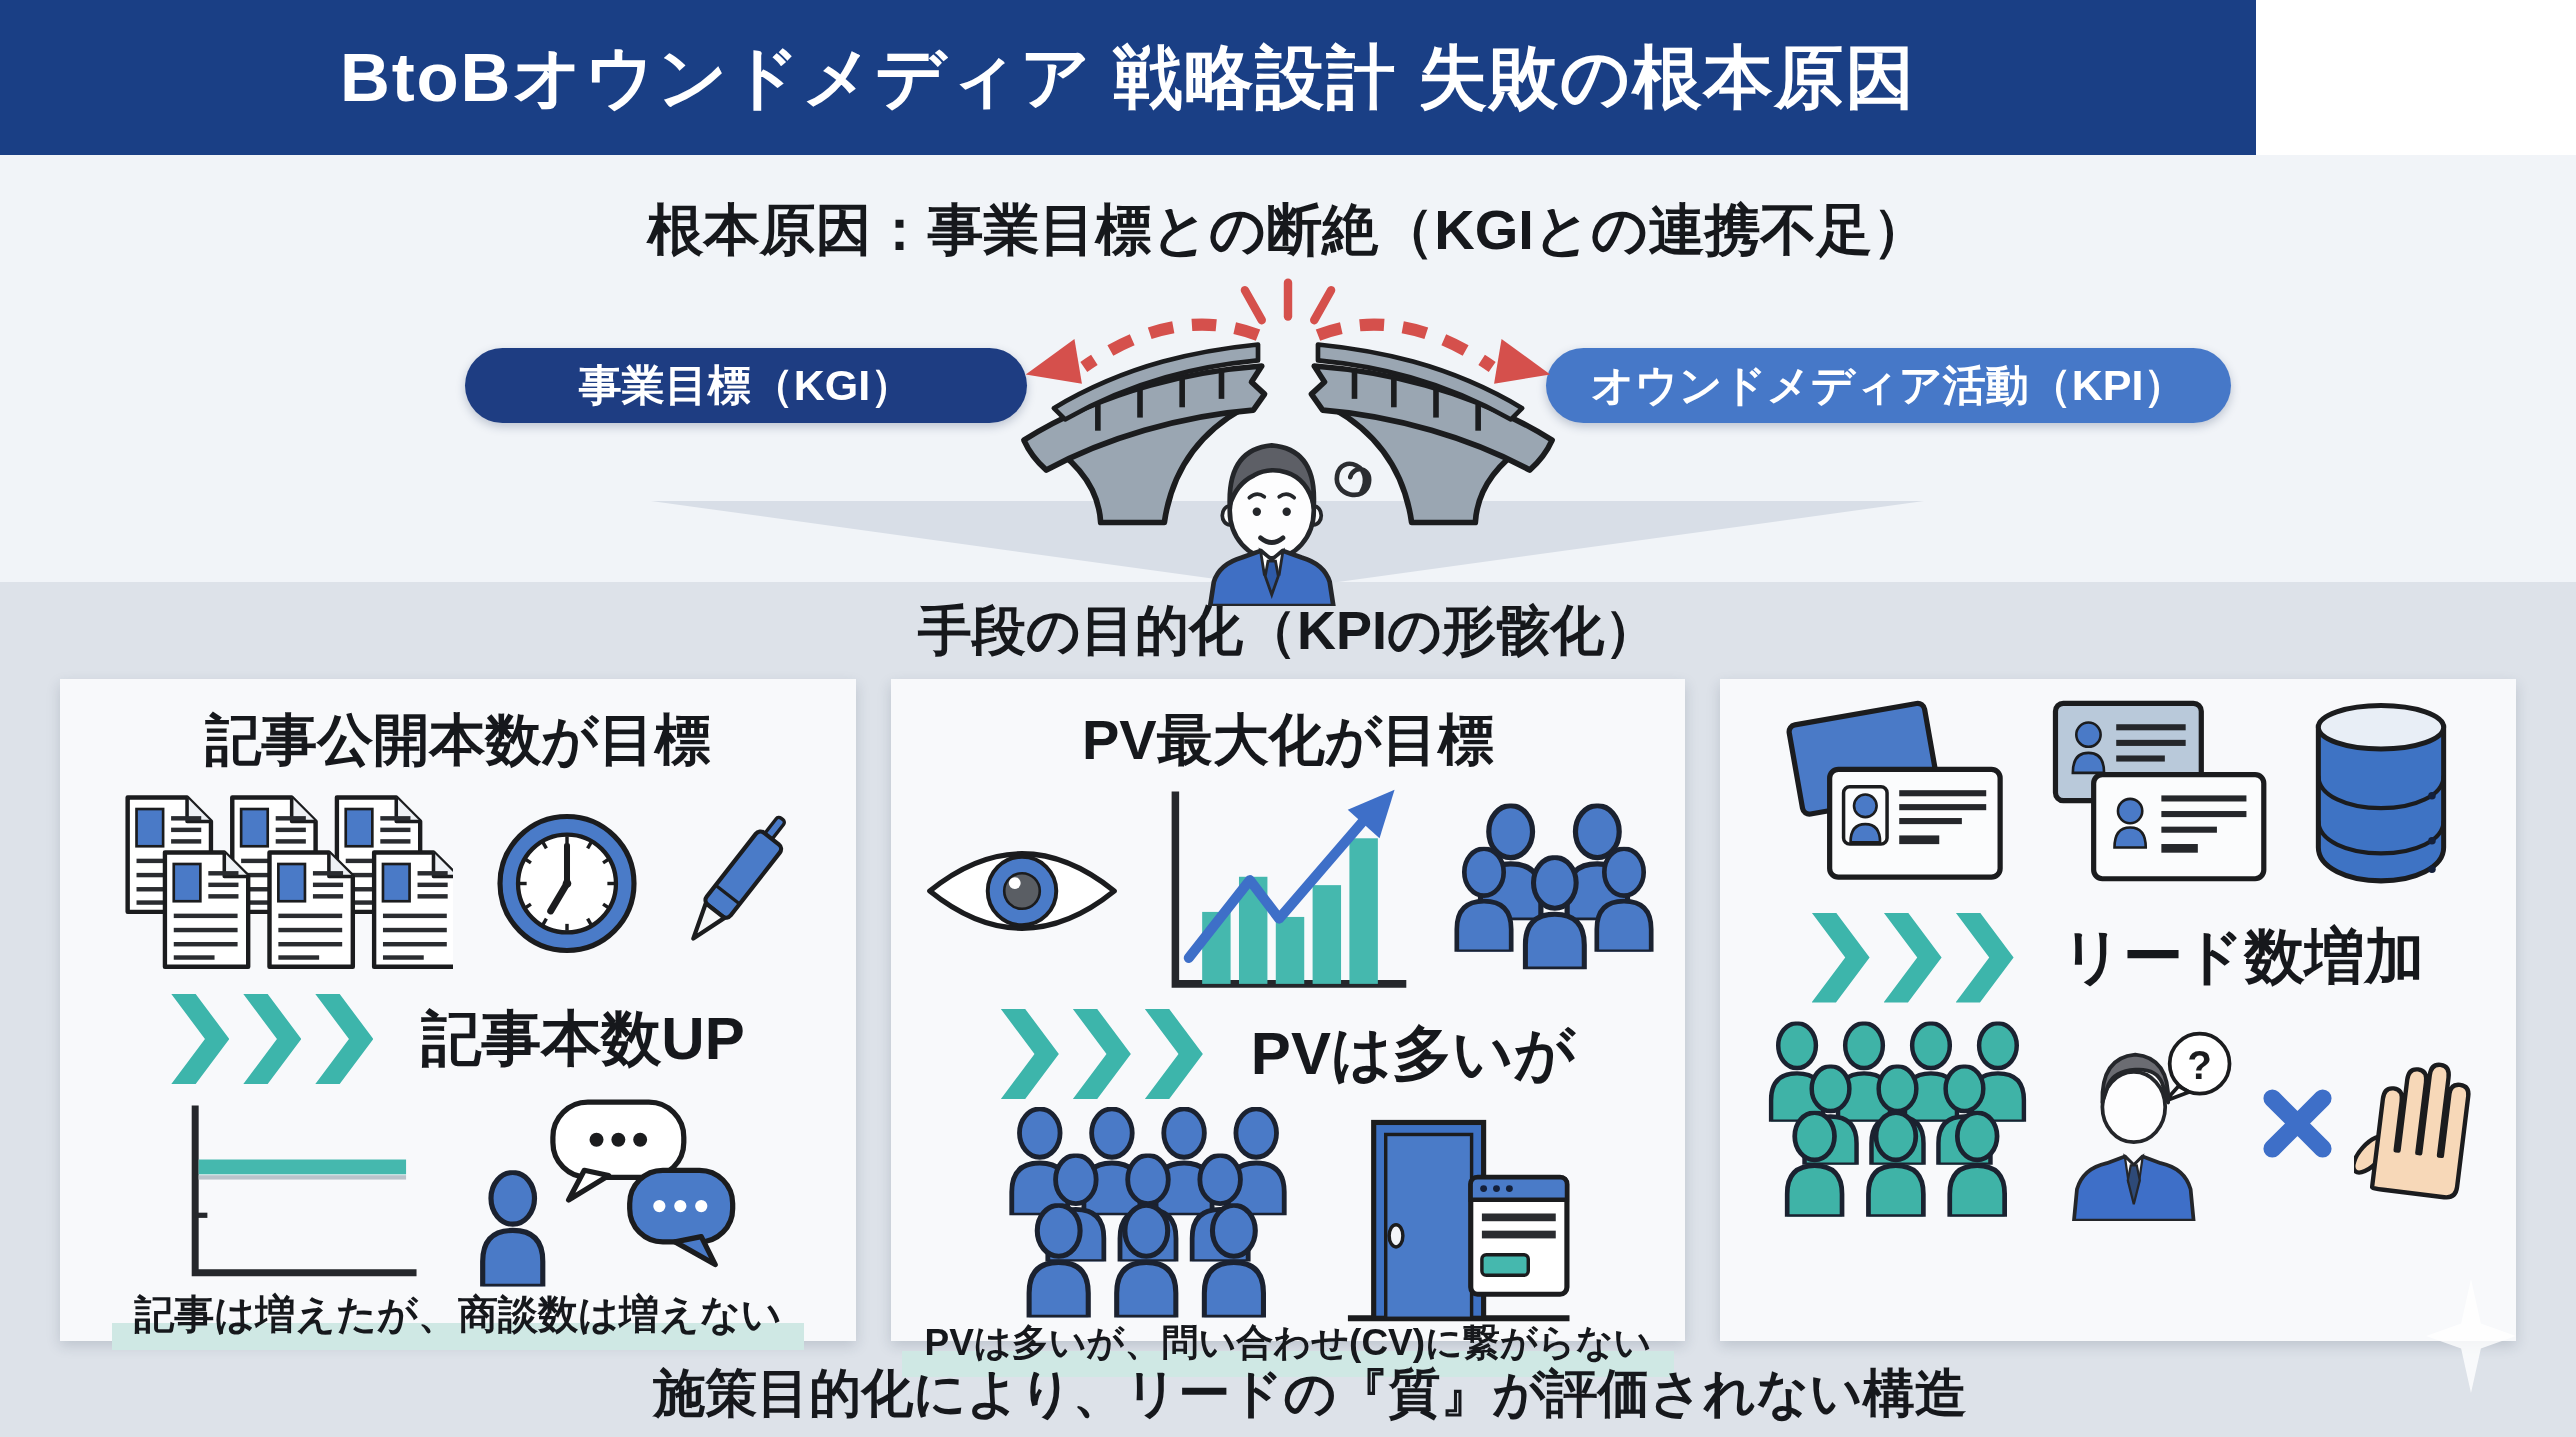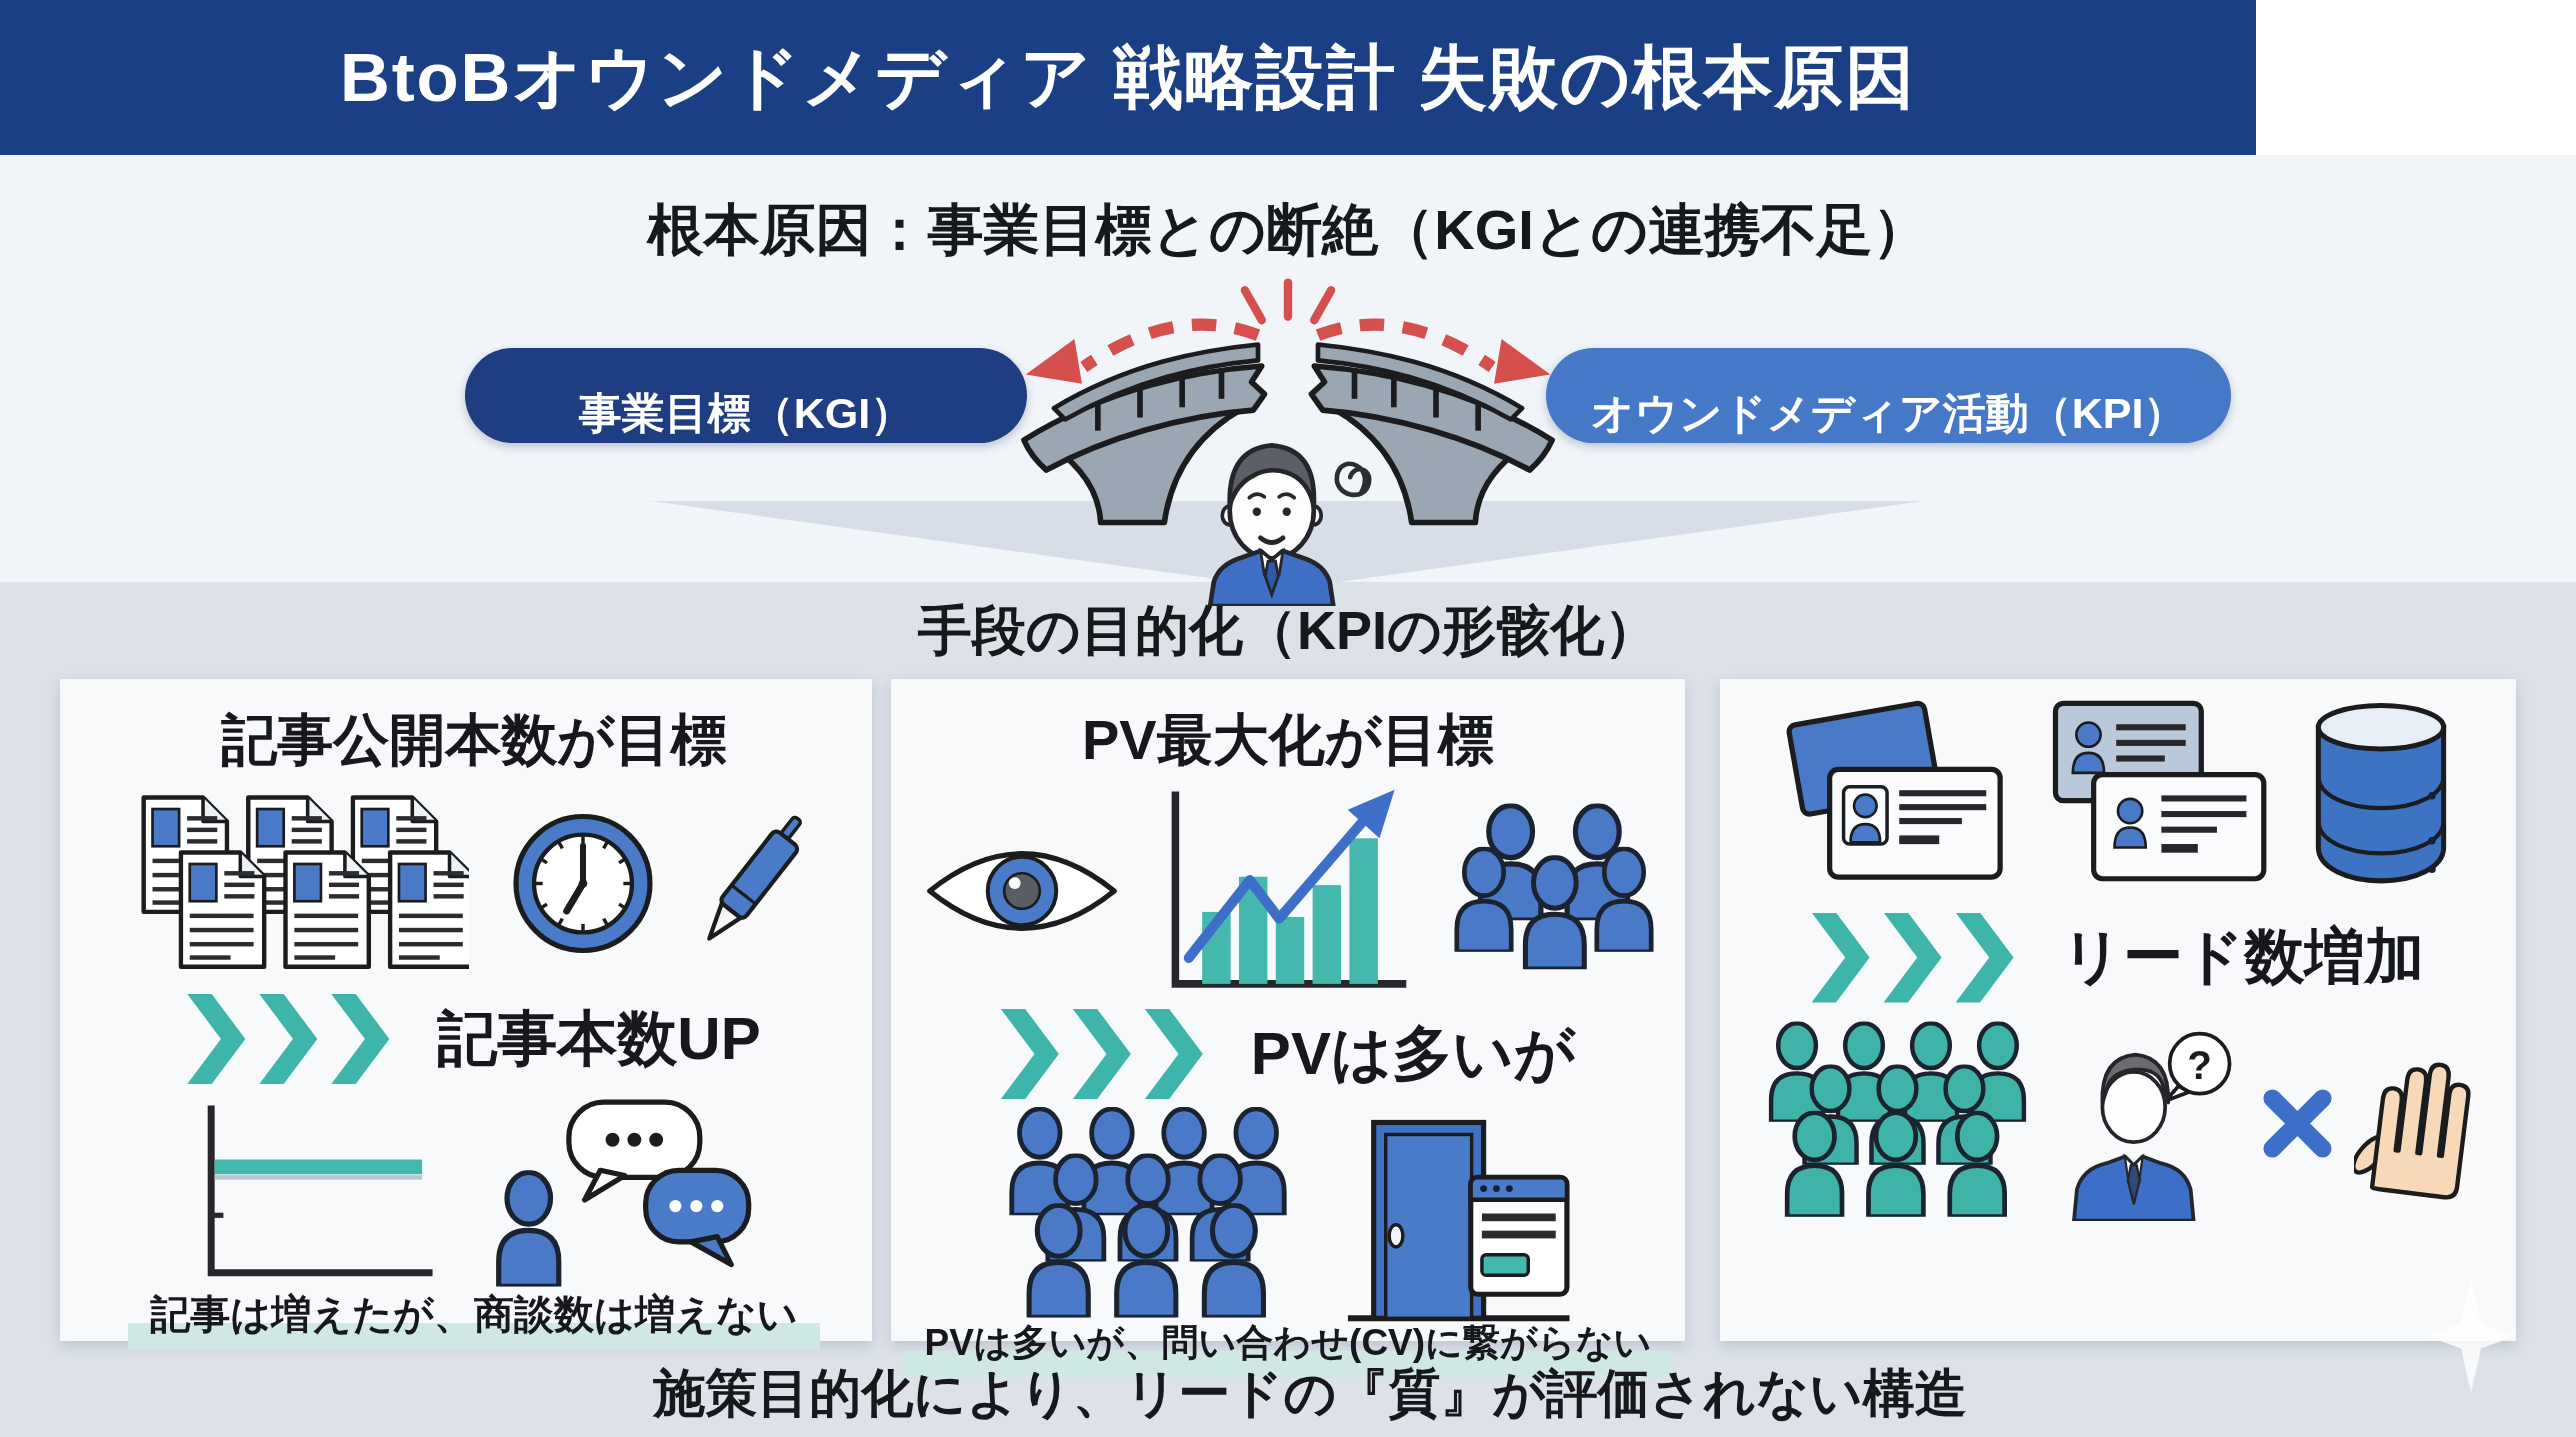--- a/index.html
+++ b/index.html
@@ -16,22 +16,22 @@
   .header .title{color:#ffffff;font-size:69px;font-weight:900;letter-spacing:1.9px;}
   
   .section-top{
     position:absolute;left:0;top:155px;width:2576px;height:427px;background:#f1f4f8;
   }
   .root-heading{
     position:absolute;left:0;top:193px;width:2576px;text-align:center;
     font-size:56px;font-weight:900;color:#16181c;
   }
   .pill{
-    position:absolute;top:348px;height:95px;border-radius:48px;
-    display:flex;align-items:flex-end;justify-content:center;
+    position:absolute;top:348px;height:75px;border-radius:48px;
+    display:flex;align-items:center;justify-content:center;
     box-shadow:0 3.7px 9.4px rgba(30,50,90,.25);
   }
   .pill span{color:#ffffff;font-size:43px;font-weight:900;}
   .pill.kgi{left:465px;width:562px;background:#1e3d82;}
   .pill.kpi{left:1546px;width:685px;background:#4678c8;}
   .down-triangle{
     position:absolute;left:651px;top:501px;width:1273px;height:88px;background:#d8dee7;
     clip-path:polygon(0 0,100% 0,50% 100%);z-index:1;
   }
   .bridge-wrap{position:absolute;left:1007px;top:277px;width:562px;height:328px;z-index:2;}
@@ -42,21 +42,21 @@
   }
   .means-heading{
     position:absolute;left:0;top:595px;width:2576px;text-align:center;
     font-size:54px;font-weight:900;z-index:3;
   }
   .card{
     position:absolute;top:679px;height:662px;background:#f8f9fb;
     box-shadow:0 4.7px 13px rgba(40,55,80,.18);
     display:flex;flex-direction:column;align-items:center;z-index:2;
   }
-  .card.c1{left:60px;width:796px;padding-left:16px;}
+  .card.c1{left:60px;width:796px;}
   .card.c2{left:891px;width:794px;}
   .card.c3{left:1720px;width:796px;}
   .card-title{margin-top:24px;font-size:56px;font-weight:900;}
   .icon-row{display:flex;align-items:center;justify-content:center;}
   .icon-row.top{margin-top:13px;height:198px;gap:41px;}
   .icon-row.bottom{margin-top:13px;height:208px;gap:52px;}
   .icon-row.bottom.tight{gap:20.6px;}
   .outcome-row{margin-top:19px;height:97px;display:flex;align-items:center;gap:48px;}
   .chevrons{display:flex;gap:14px;}
   .chevron{

